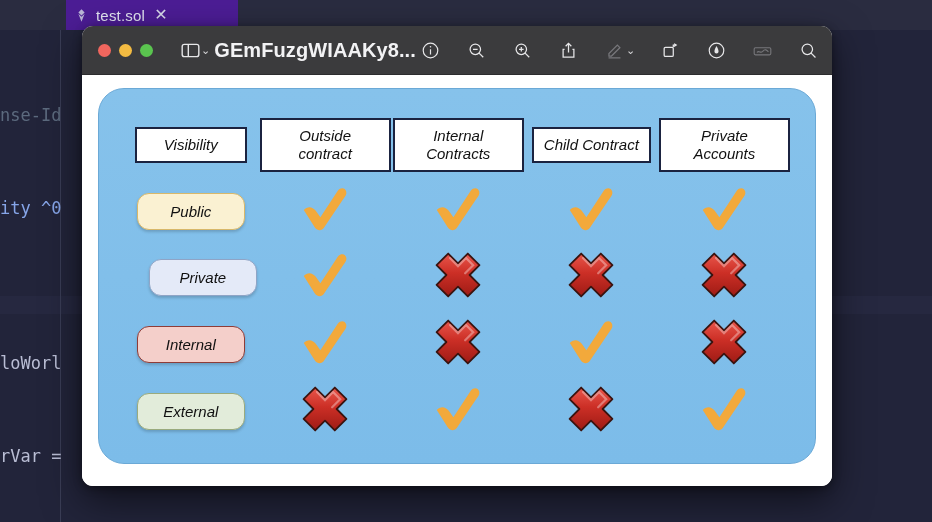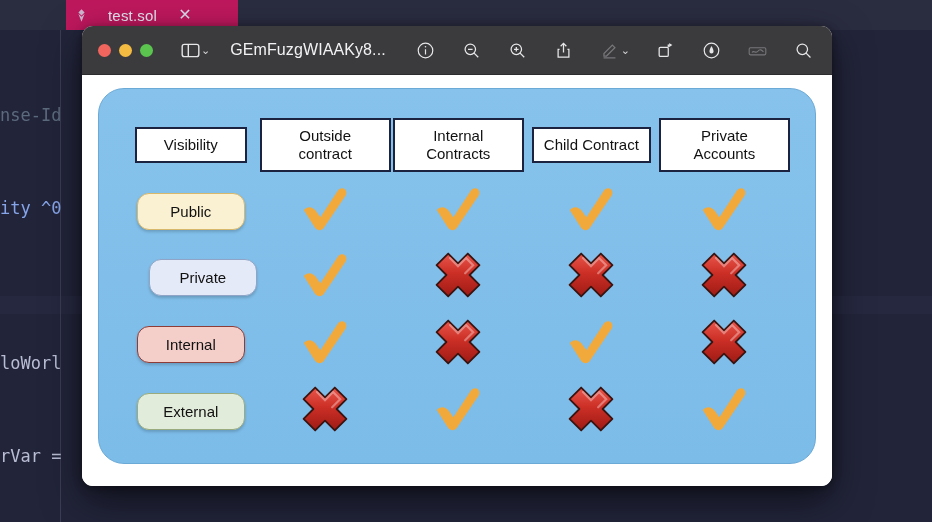--- a/index.html
+++ b/index.html
@@ -14,22 +14,22 @@
   #editor-bg {
     position: absolute; inset: 0;
     background: #22243a;
   }
   #editor-bg .tabstrip {
     position: absolute; top: 0; left: 0; right: 0; height: 30px;
     background: #2a2c40;
   }
   #editor-bg .tab-active {
     position: absolute; top: 0; left: 66px; width: 172px; height: 30px;
-    background: #be185d;
-    display: flex; align-items: center; gap: 19px;
+    background: #4c1d95;
+    display: flex; align-items: center; gap: 7px;
     padding: 0 8px; box-sizing: border-box;
   }
   #editor-bg .tab-icon {
     width: 15px; height: 15px; flex: 0 0 auto;
     color: #cfd2e4; opacity: .85;
   }
   #editor-bg .tab-label {
     font-size: 15px; color: #e3e5f2; white-space: nowrap;
     letter-spacing: .2px;
   }
@@ -82,33 +82,33 @@
     width: 30px; height: 30px;
     display: flex; align-items: center; justify-content: center;
     color: #e6e6e8;
   }
   .tb-btn svg { display: block; }
   .tb-btn.dim { color: #77777b; }
   .chev { font-size: 11px; color: #d8d8da; margin-left: -4px; padding-right: 4px;}
   .sidebar-btn { margin-left: 22px; }
   .win-title {
     flex: 0 0 auto;
-    margin-left: 16px;
-    font-size: 16px; font-weight: normal; color: #f2f2f4;
+    font-size: 20px; font-weight: bold; color: #f2f2f4;
     letter-spacing: .1px;
     white-space: nowrap;
   }
   .tb-right { margin-left: auto; display:flex; align-items:center; }
   .tb-spacer { width: 16px; }
 
   .win-body {
     height: calc(100% - 49px);
     background: #ffffff;
     padding: 13px 16px 22px 16px;
     box-sizing: border-box;
+    font-style: italic;
   }
 
   
   .panel {
     width: 100%; height: 100%;
     background: #82c0ea;
     background: linear-gradient(180deg,#86c2eb 0%,#7cbce9 100%);
     border-radius: 26px;
     border: 1px solid #6ba9d6;
     box-sizing: border-box;

